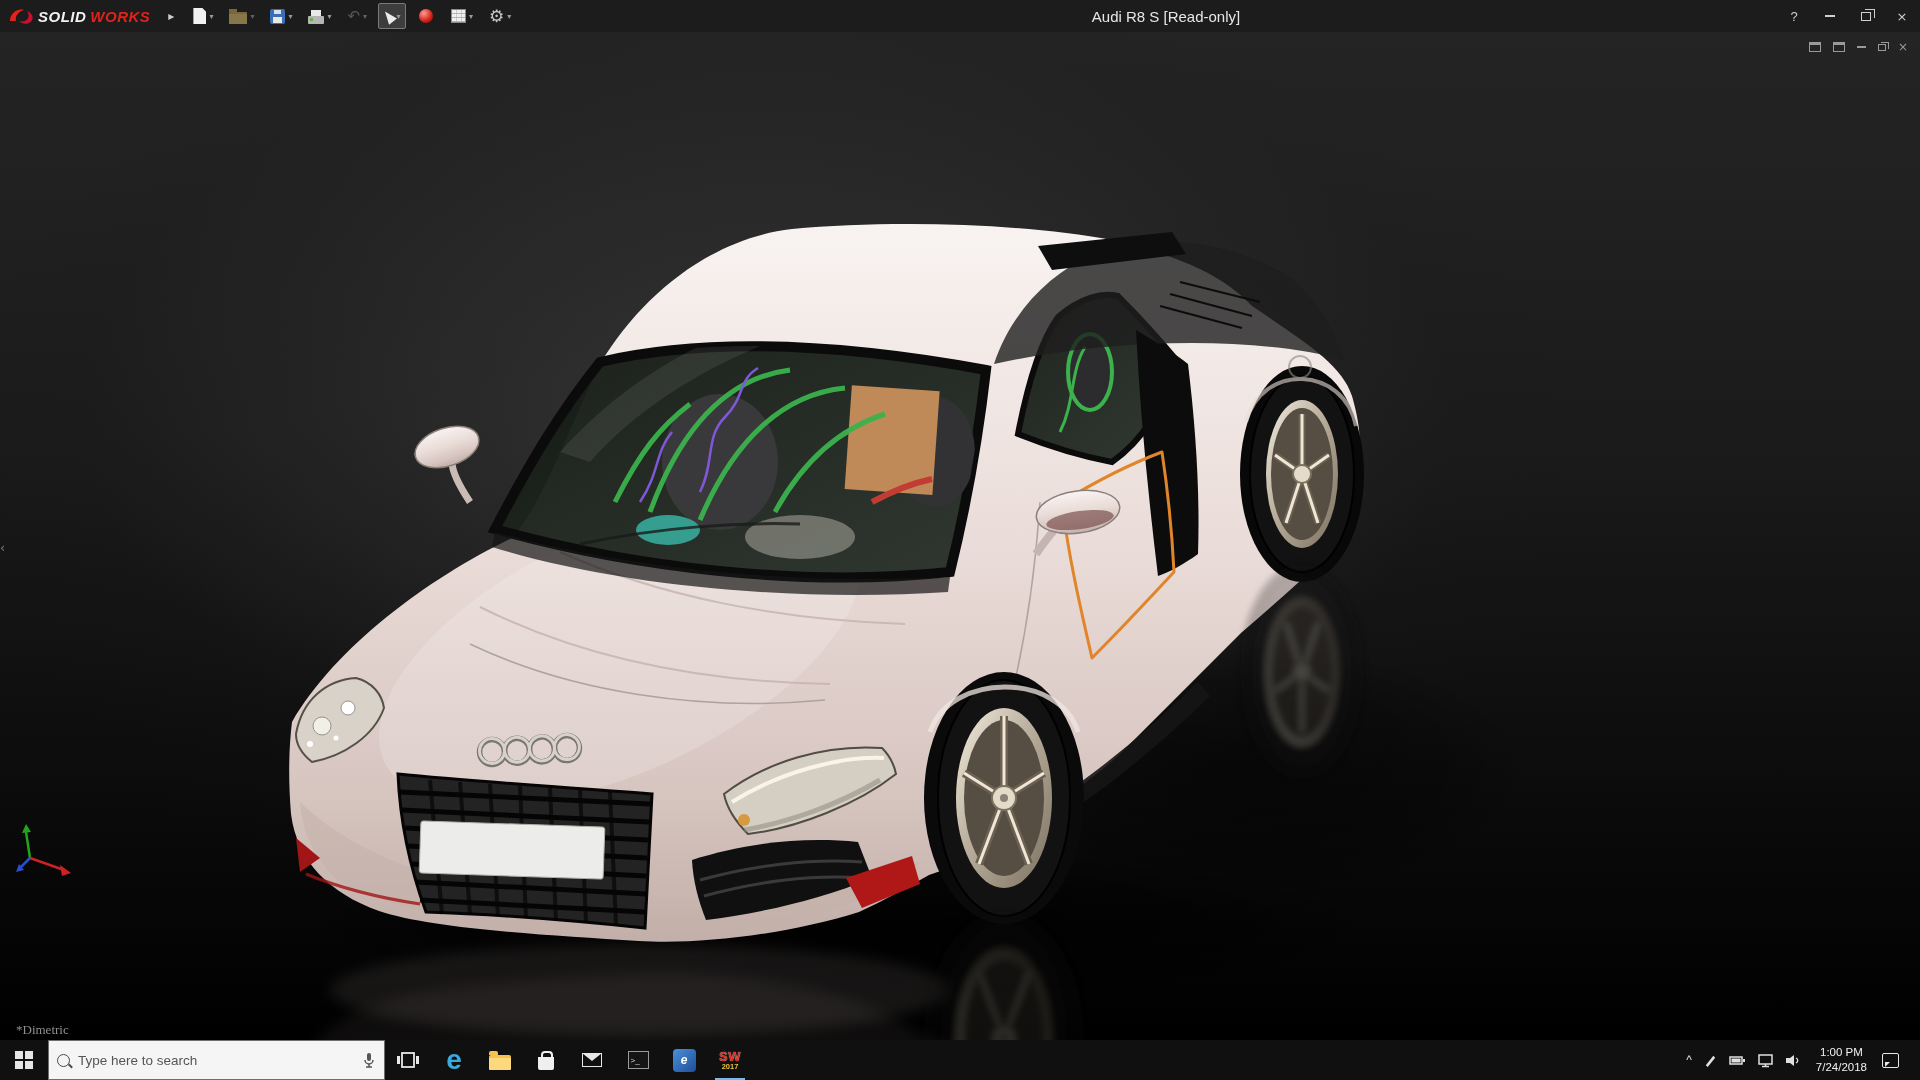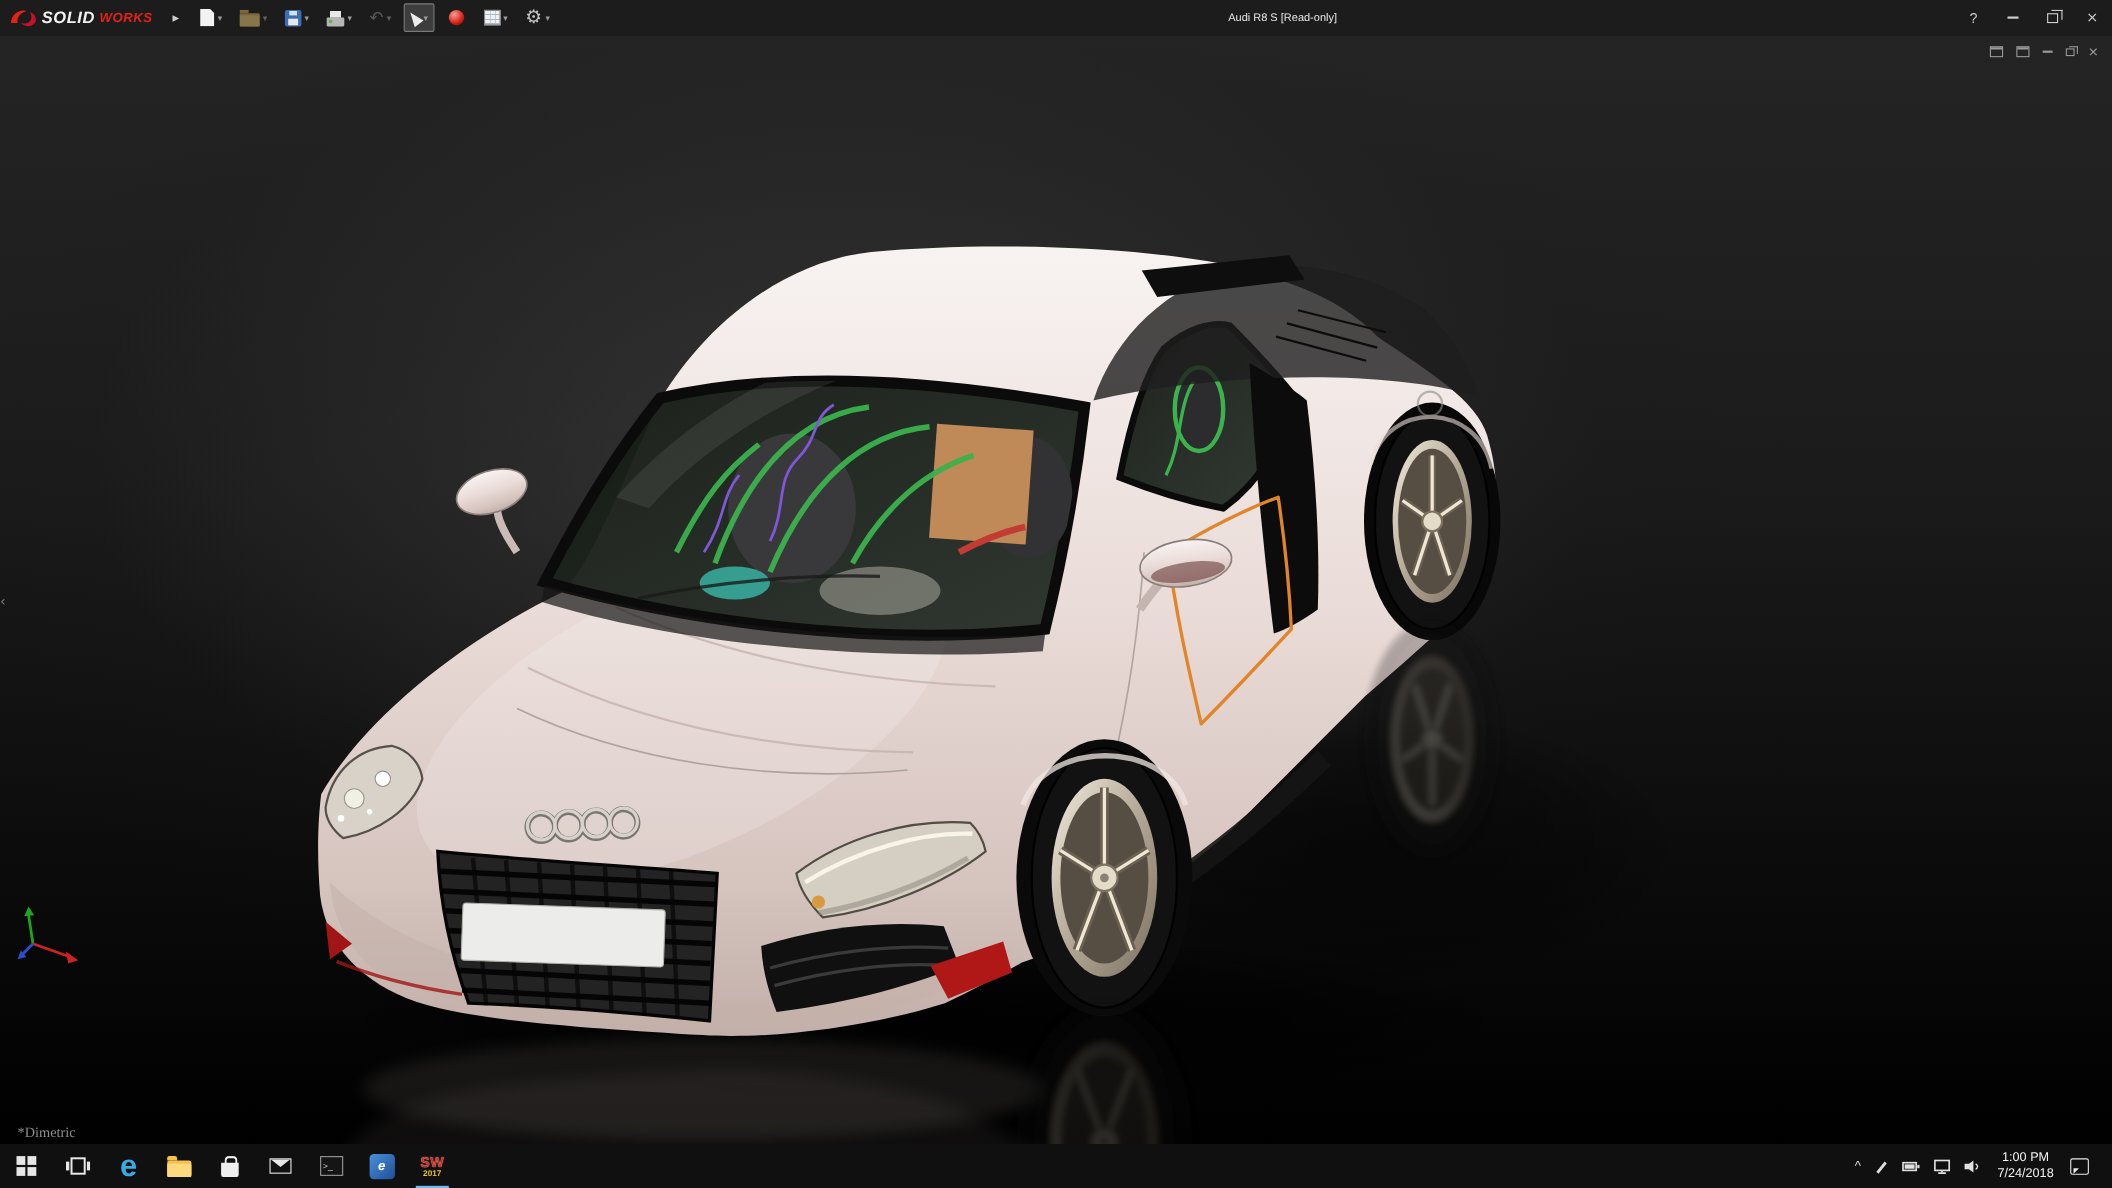--- a/index.html
+++ b/index.html
@@ -5,21 +5,21 @@
   * { margin:0; padding:0; box-sizing:border-box; }
   html,body { width:1920px; height:1080px; overflow:hidden; background:#000;
               font-family:"Liberation Sans", sans-serif; }
   .glyph { font-family:"DejaVu Sans", sans-serif; }
 
   
   .titlebar { position:absolute; top:0; left:0; width:1920px; height:32px;
               background:#1c1c1c; color:#e0e0e0; display:flex; align-items:center; z-index:50; }
   .brand { display:flex; align-items:center; gap:4px; padding:0 10px 0 8px; }
   .brand-solid { color:#f2f2f2; font-weight:bold; font-style:italic; font-size:15px; letter-spacing:.5px; }
-  .brand-works { color:#e2231a; font-weight:bold; font-style:italic; font-size:12px; letter-spacing:.5px; }
+  .brand-works { color:#e2231a; font-weight:bold; font-style:italic; font-size:15px; letter-spacing:.5px; }
   .expand-arrow { color:#cfcfcf; font-size:12px; padding:0 8px; cursor:default; }
   .toolbar { display:flex; align-items:center; gap:6px; margin-left:6px; }
   .tb-btn { height:26px; min-width:28px; padding:0 4px; display:flex; align-items:center;
             justify-content:center; gap:3px; border:1px solid transparent; border-radius:2px; }
   .tb-btn.pressed { background:#3d3d3d; border-color:#7a7a7a; }
   .caret { color:#9a9a9a; font-size:8px; }
   .dim { opacity:.55; }
   
   .ic-page { width:13px; height:16px; background:#f2f2f2;
              clip-path:polygon(0 0, 9px 0, 13px 4px, 13px 16px, 0 16px); }
@@ -35,21 +35,21 @@
   .ic-undo { color:#8a8a8a; font-size:15px; line-height:1; }
   .ic-cursor { width:0; height:0; border-left:5px solid transparent; border-right:5px solid transparent;
                border-bottom:13px solid #ececec; transform:rotate(-38deg); }
   .ic-ball { width:14px; height:14px; border-radius:50%;
              background:radial-gradient(circle at 35% 30%, #ff9a90, #d21f14 60%, #6e0c07); }
   .ic-sheet { width:15px; height:14px; background:#f0f0f0; border:1px solid #8a8a8a;
               background-image:repeating-linear-gradient(180deg, transparent 0 3px, #a8b8cc 3px 4px),
                                repeating-linear-gradient(90deg, transparent 0 4px, #c4ccd6 4px 5px); }
   .ic-gear { color:#c5c5c5; font-size:17px; line-height:1; }
   .tb-title { position:absolute; left:1166px; transform:translateX(-50%); top:0; height:32px;
-              display:flex; align-items:center; font-size:10px; color:#e6e6e6; white-space:nowrap; }
+              display:flex; align-items:center; font-size:15px; color:#e6e6e6; white-space:nowrap; }
   .win-ctrls { position:absolute; right:0; top:0; height:32px; display:flex; align-items:center; }
   .wc-btn { width:36px; height:32px; display:flex; align-items:center; justify-content:center;
             color:#cfcfcf; font-size:13px; }
   .ico-minbar { width:10px; height:2px; background:#cfcfcf; display:inline-block; }
   .ico-restore { width:10px; height:9px; border:1px solid #cfcfcf; position:relative; display:inline-block; }
   .ico-restore::before { content:""; position:absolute; top:-4px; left:3px; width:9px; height:8px;
                          border:1px solid #cfcfcf; border-bottom:none; border-left:none; }
 
   
   .viewport { position:absolute; top:32px; left:0; width:1920px; height:1008px;
@@ -457,20 +457,30 @@
 
 <div class="taskbar">
   <div class="tk-start">
     <span class="winlogo">
         <span></span>
         <span></span>
         <span></span>
         <span></span>
       </span>
   </div>
+  <div class="tk-search">
+    <span class="search-circle"></span>
+    <input type="text" placeholder="Type here to search" style="">
+    <svg width="14" height="17" viewBox="0 0 14 17">
+      <rect x="5" y="1" width="4" height="8" rx="2" fill="#555"></rect>
+      <path d="M3,8 a4,4 0 0 0 8,0" stroke="#555" stroke-width="1.5" fill="none"></path>
+      <line x1="7" y1="12" x2="7" y2="15" stroke="#555" stroke-width="1.5"></line>
+      <line x1="4" y1="15" x2="10" y2="15" stroke="#555" stroke-width="1.5"></line>
+    </svg>
+  </div>
 
   <div class="tk-app">
     <svg width="22" height="20" viewBox="0 0 22 20">
       <rect x="5" y="3" width="12" height="14" fill="none" stroke="#e8e8e8" stroke-width="1.8"></rect>
       <rect x="0" y="6" width="3" height="8" fill="#e8e8e8"></rect>
       <rect x="19" y="6" width="3" height="8" fill="#e8e8e8"></rect>
     </svg>
   </div>
   <div class="tk-app">
     <span class="edge-e">e</span>

